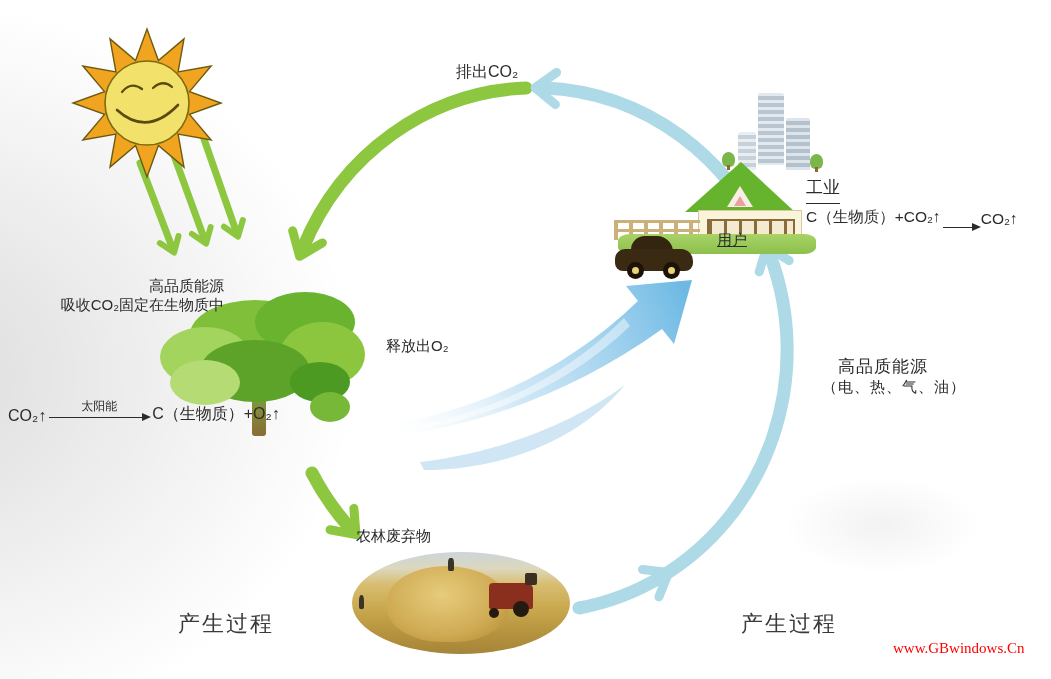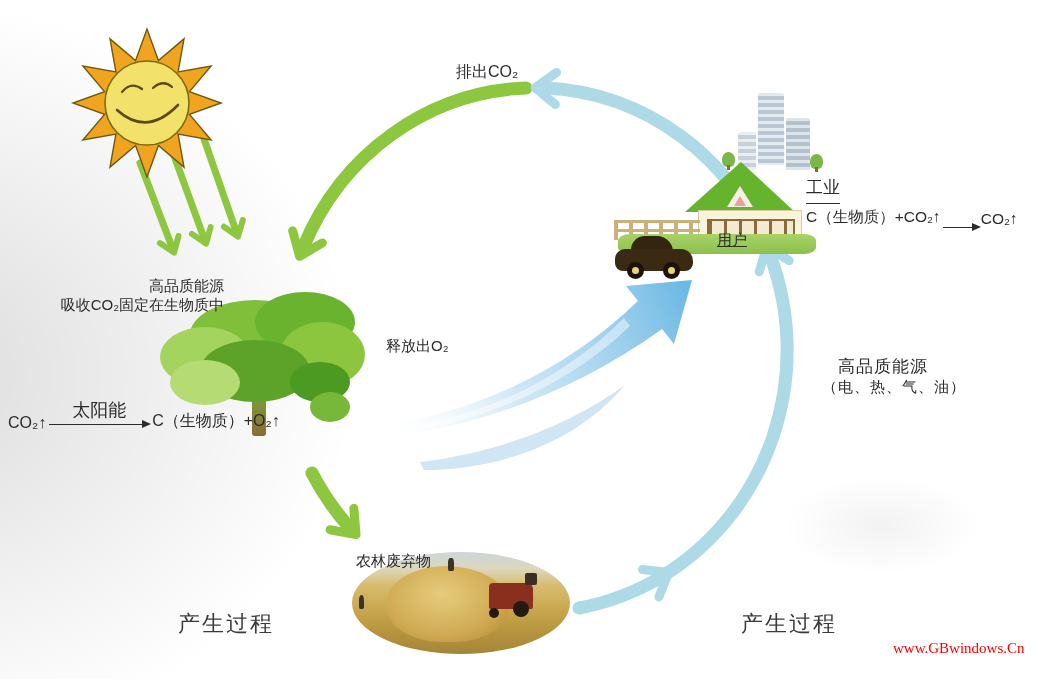--- a/index.html
+++ b/index.html
@@ -56,21 +56,21 @@
     background:radial-gradient(ellipse at 45% 38%,#e6cc7c,#cfa952 62%,#aa862f);}
   .tractor{position:absolute;left:63%;top:30%;width:20%;height:26%;background:#8a2f1e;border-radius:4px 6px 2px 2px;}
   .tractor::after{content:"";position:absolute;right:-4px;top:-10px;width:12px;height:12px;background:#3a2f22;border-radius:2px;}
   .twheel-big{position:absolute;left:74%;top:48%;width:16px;height:16px;background:#241a10;border-radius:50%;}
   .twheel-sm{position:absolute;left:63%;top:55%;width:10px;height:10px;background:#241a10;border-radius:50%;}
   .figure{position:absolute;background:#3a3328;border-radius:40% 40% 20% 20%;}
 
   
   .formula{position:absolute;display:flex;align-items:flex-end;font-size:16px;}
   .rx-arrow{display:flex;flex-direction:column;align-items:center;margin:0 3px 7px 3px;}
-  .rx-cond{font-size:18px;margin-bottom:2px;}
+  .rx-cond{font-size:12px;margin-bottom:2px;}
   .rx-shaft{position:relative;width:100%;height:0;border-top:1.6px solid #2b2b2b;}
   .rx-shaft::after{content:"";position:absolute;right:-2px;top:-5.5px;width:0;height:0;
     border-left:9px solid #2b2b2b;border-top:4.5px solid transparent;border-bottom:4.5px solid transparent;}
   #industry-block{left:806px;top:176px;}
   .ind-title{display:inline-block;font-size:17px;border-bottom:1.5px solid #2b2b2b;padding-bottom:4px;margin-bottom:3px;}
   .ind-row{display:flex;align-items:flex-end;font-size:15.5px;}
   .ind-row .rx-arrow{margin:0 2px;width:36px;}
   #energy-block{left:822px;top:355px;}
   .energy-title{font-size:17px;margin-left:16px;letter-spacing:1px;}
   .energy-sub{font-size:15px;letter-spacing:1px;}
@@ -204,19 +204,19 @@
 
   <div class="formula" style="left:8px;top:398px;">
     <span>CO₂↑</span>
     <span class="rx-arrow" style="width:100px;">
       <span class="rx-cond">太阳能</span>
       <span class="rx-shaft"></span>
     </span>
     <span>C（生物质）+O₂↑</span>
   </div>
 
-  <div class="lbl" style="left:356px;top:527px;margin-top:25px;">农林废弃物</div>
+  <div class="lbl" style="left:356px;top:527px;">农林废弃物</div>
 
   <div class="lbl process" style="left:178px;top:610px;">产生过程</div>
   <div class="lbl process" style="left:741px;top:610px;">产生过程</div>
 
   <div class="abs" id="watermark">www.GBwindows.Cn</div>
 </div>
 
 </body></html>

